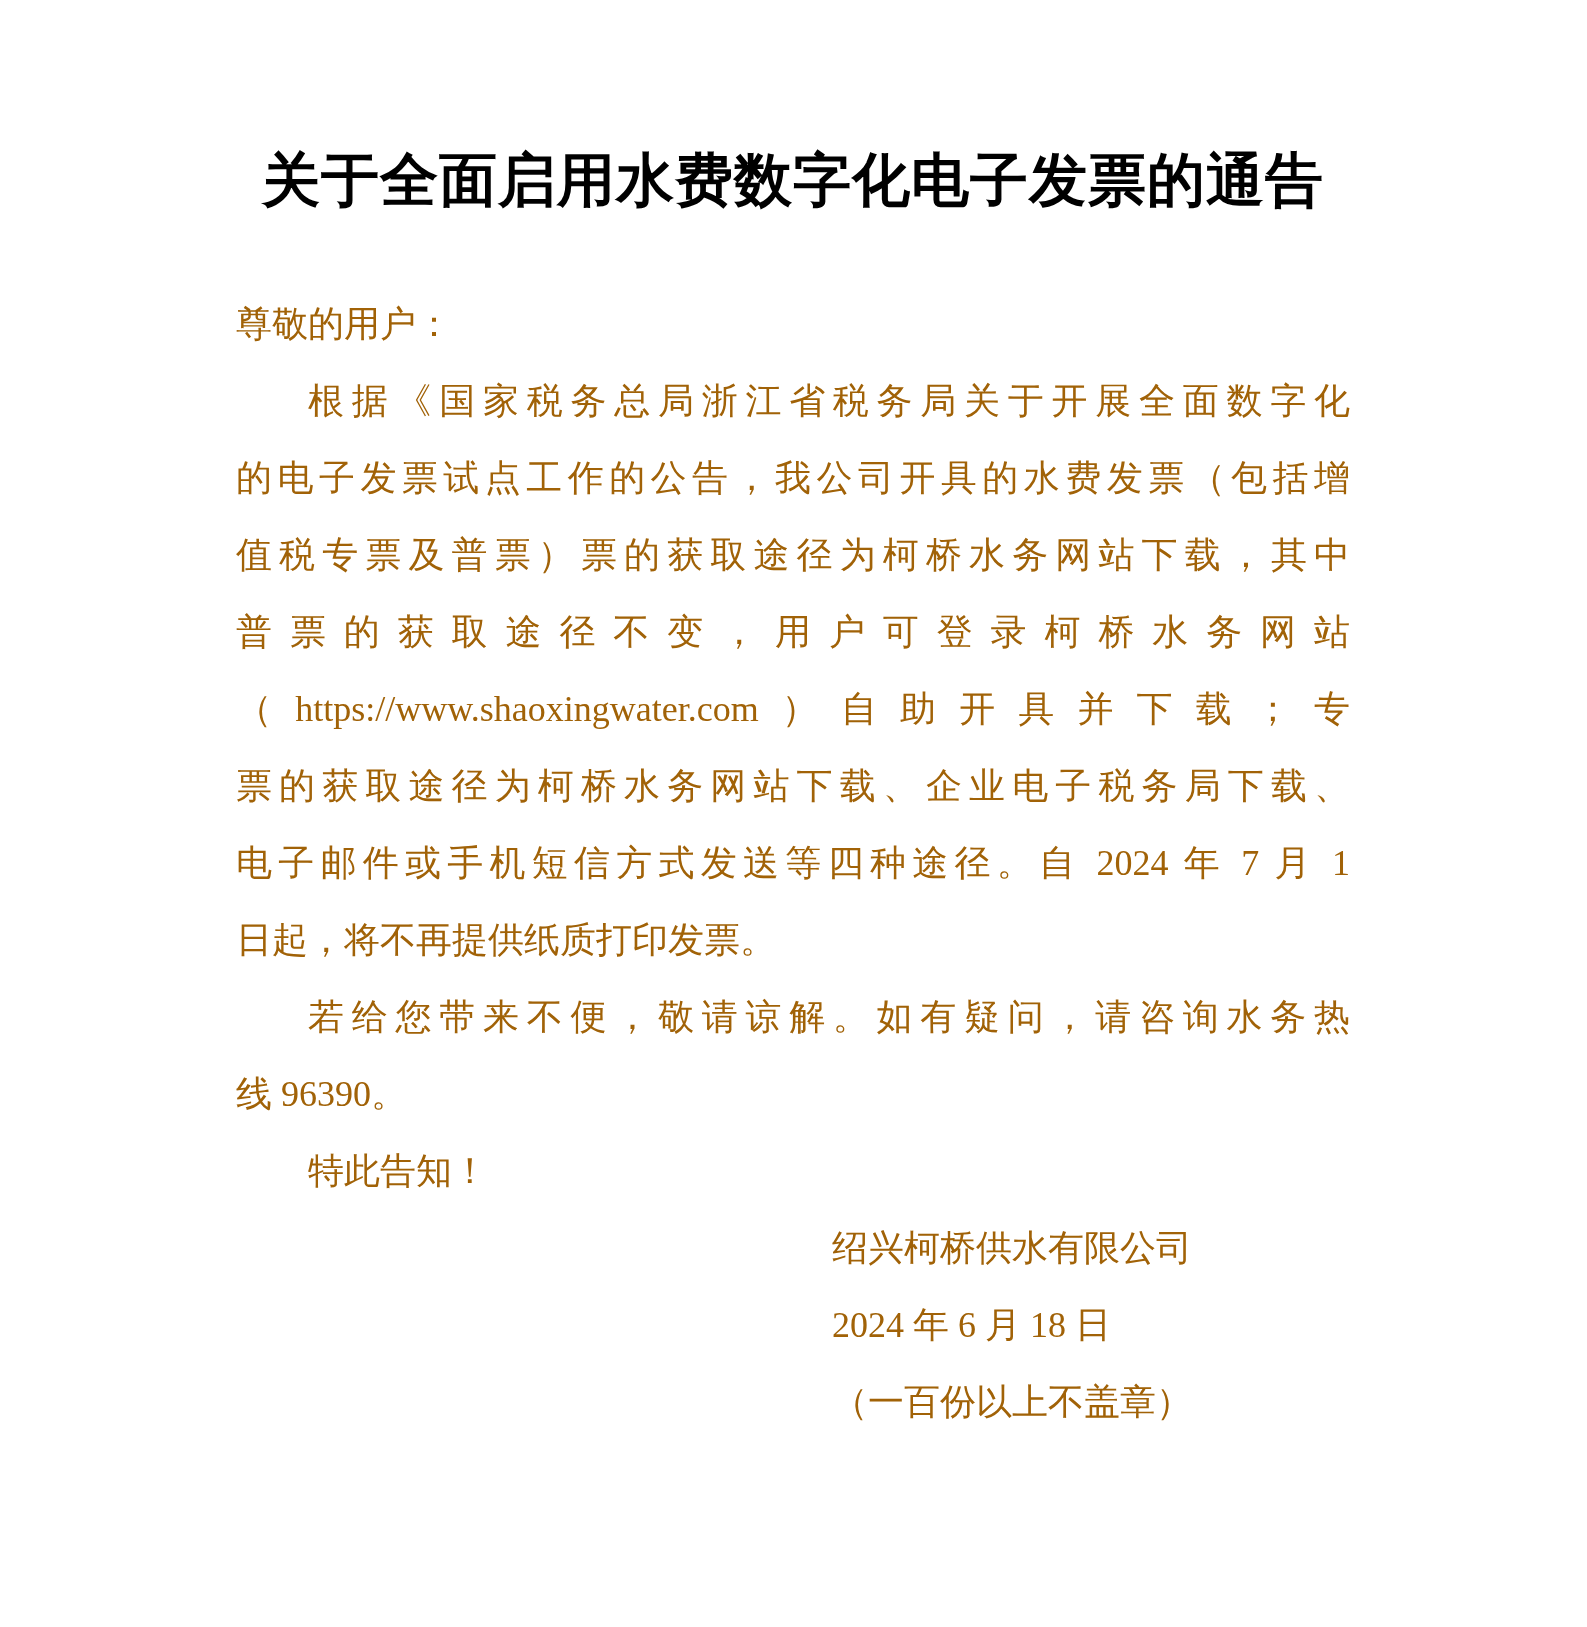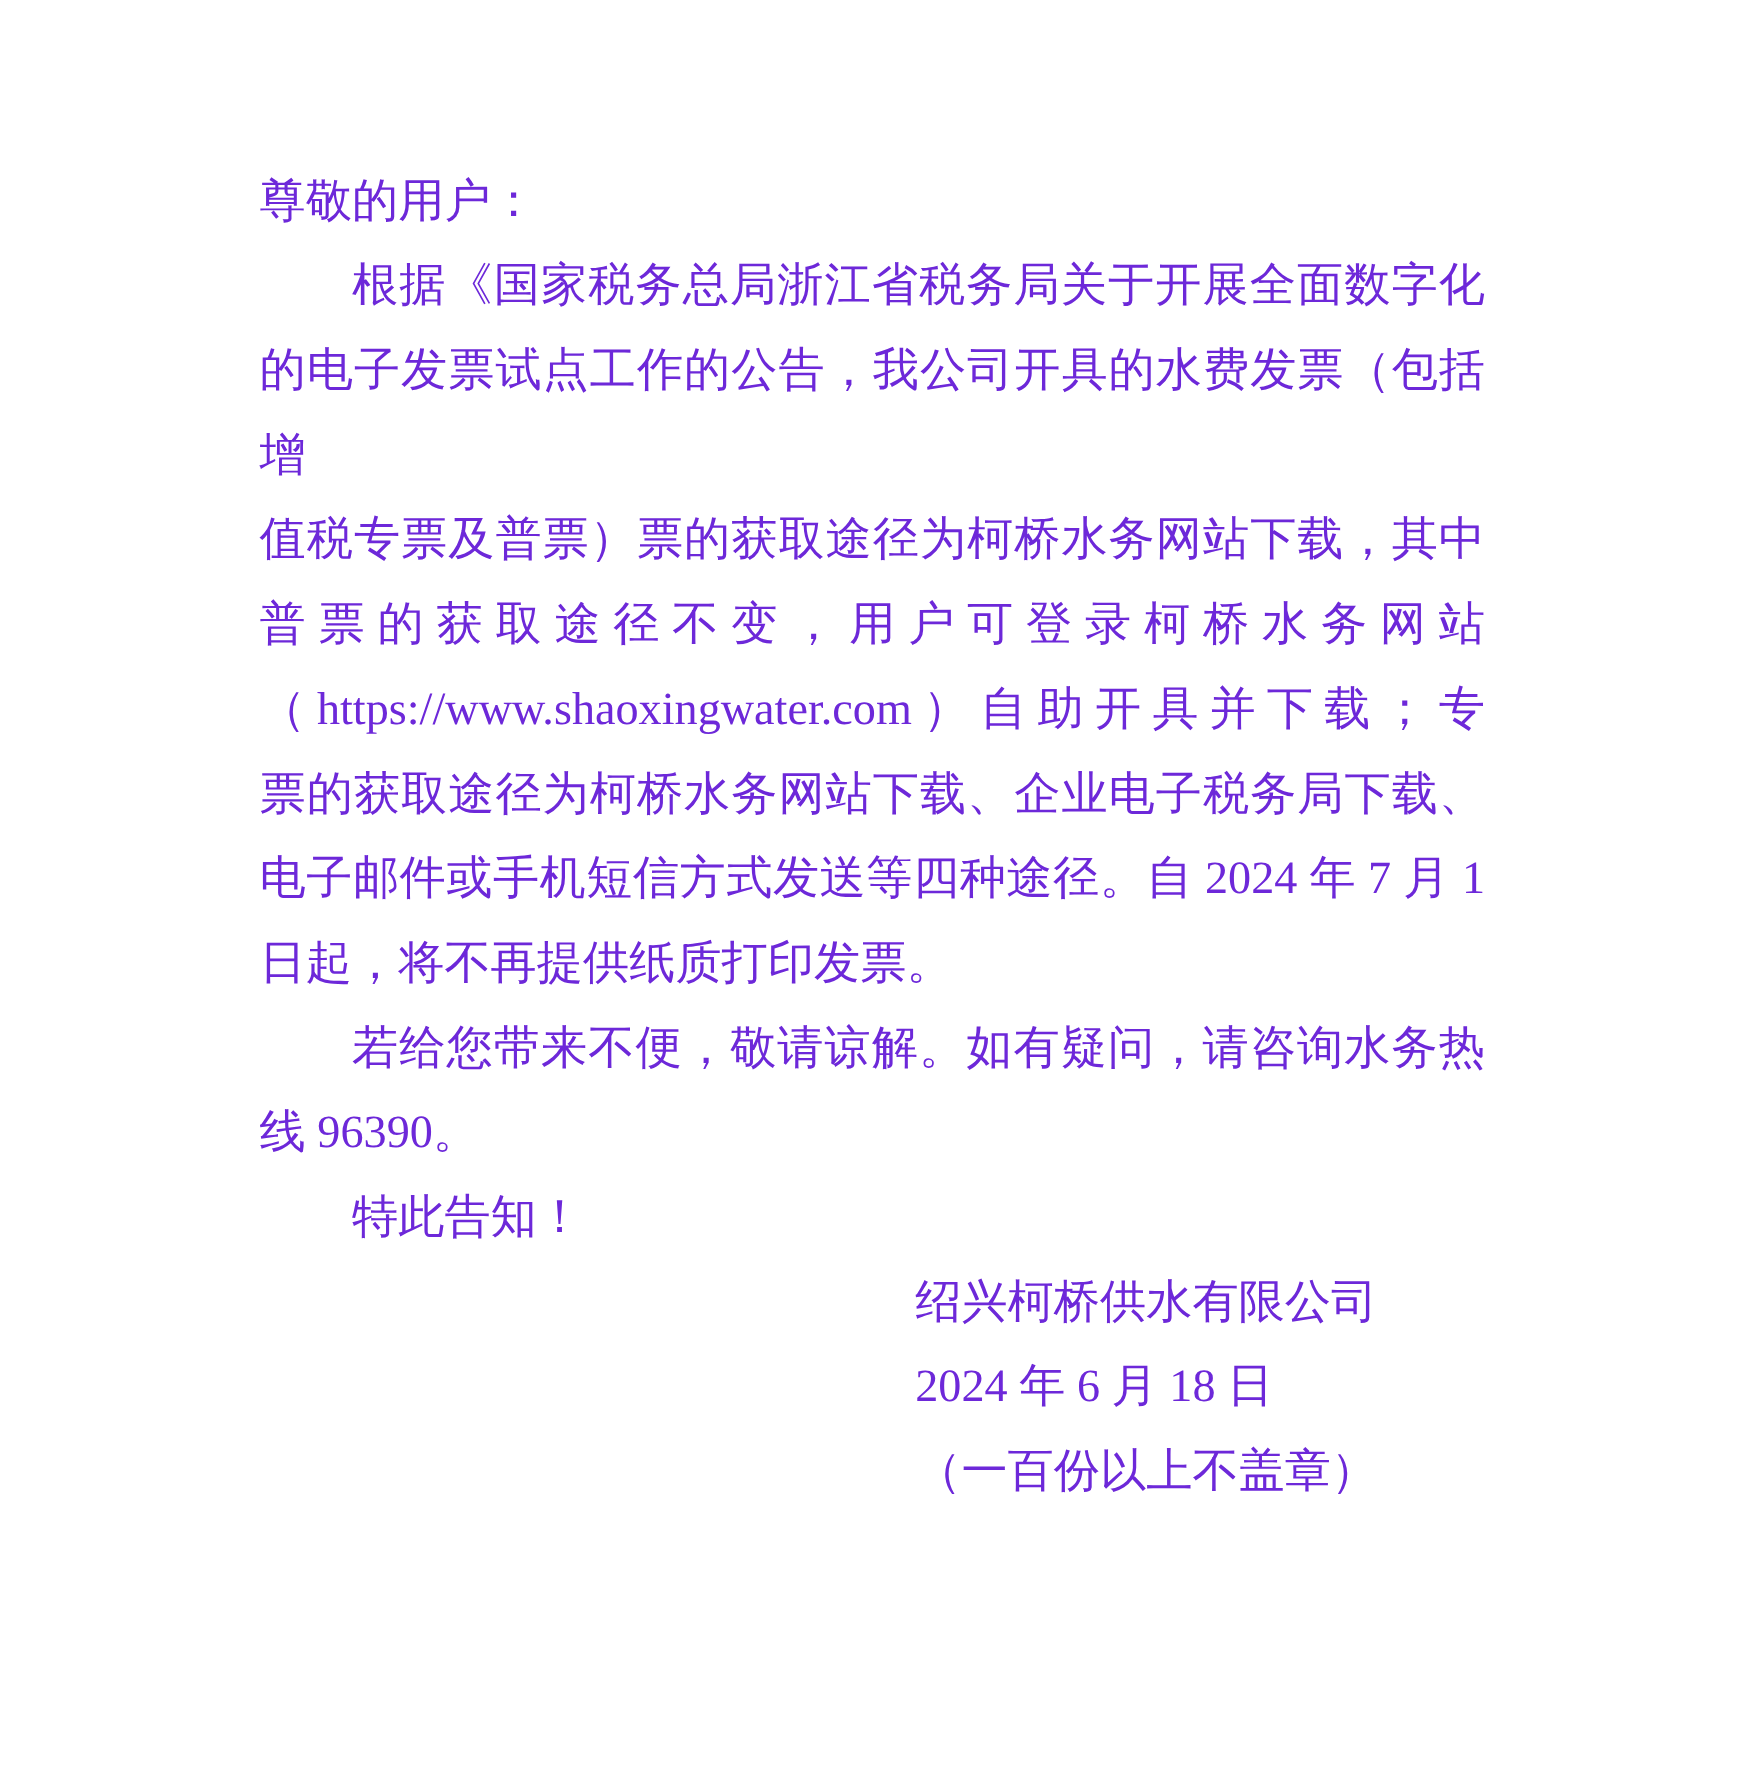--- a/index.html
+++ b/index.html
@@ -23,43 +23,44 @@
     padding: 0;
     font-size: 58px;
     line-height: 1.25;
     font-weight: bold;
     text-align: center;
     letter-spacing: 1px;
     color: #000000;
   }
   .body-block { width: 1114px; }
   .line {
-    font-size: 42px;
+    font-size: 36px;
     line-height: 77px;
-    color: #6d28d9;
+    color: #a16207;
     white-space: normal;
   }
   
   .j {
     text-align: justify;
     text-align-last: justify;
     text-justify: inter-character;
   }
   
   .i { text-indent: 2em; }
   .signature-block {
     width: 460px;
     margin: 0 58px 0 auto;
   }
 </style>
 </head>
 <body>
 
 <div class="page">
 
+  <h1 class="title">关于全面启用水费数字化电子发票的通告</h1>
 
   <div class="body-block">
 
     <div class="line">尊敬的用户：</div>
 
     <div>
       <div class="line j i">根据《国家税务总局浙江省税务局关于开展全面数字化</div>
       <div class="line j">的电子发票试点工作的公告，我公司开具的水费发票（包括增</div>
       <div class="line j">值税专票及普票）票的获取途径为柯桥水务网站下载，其中</div>
       <div class="line j">普票的获取途径不变，用户可登录柯桥水务网站</div>

